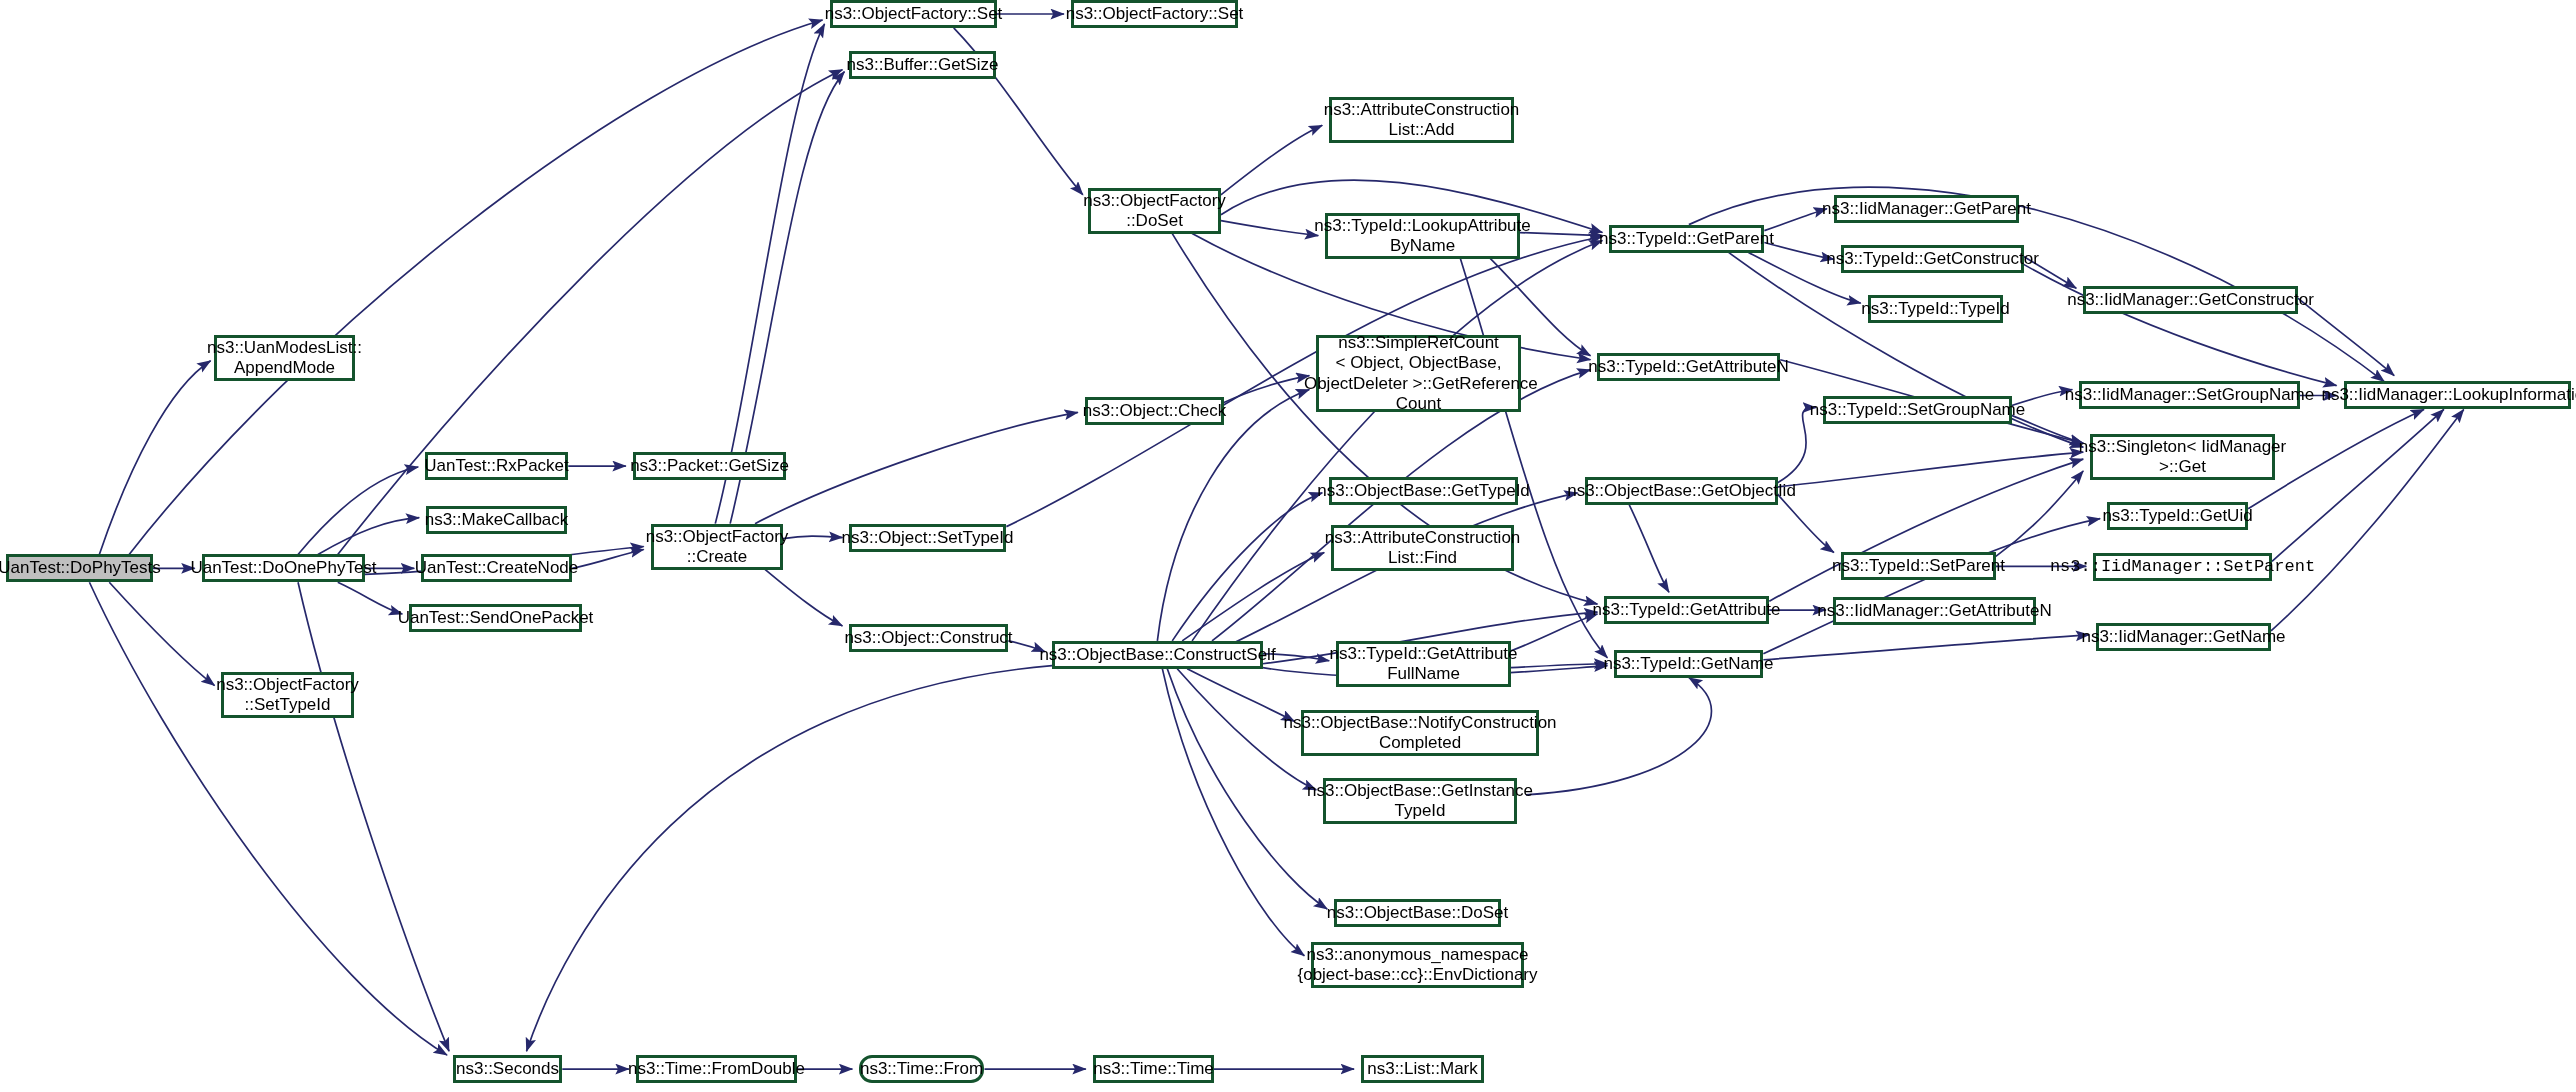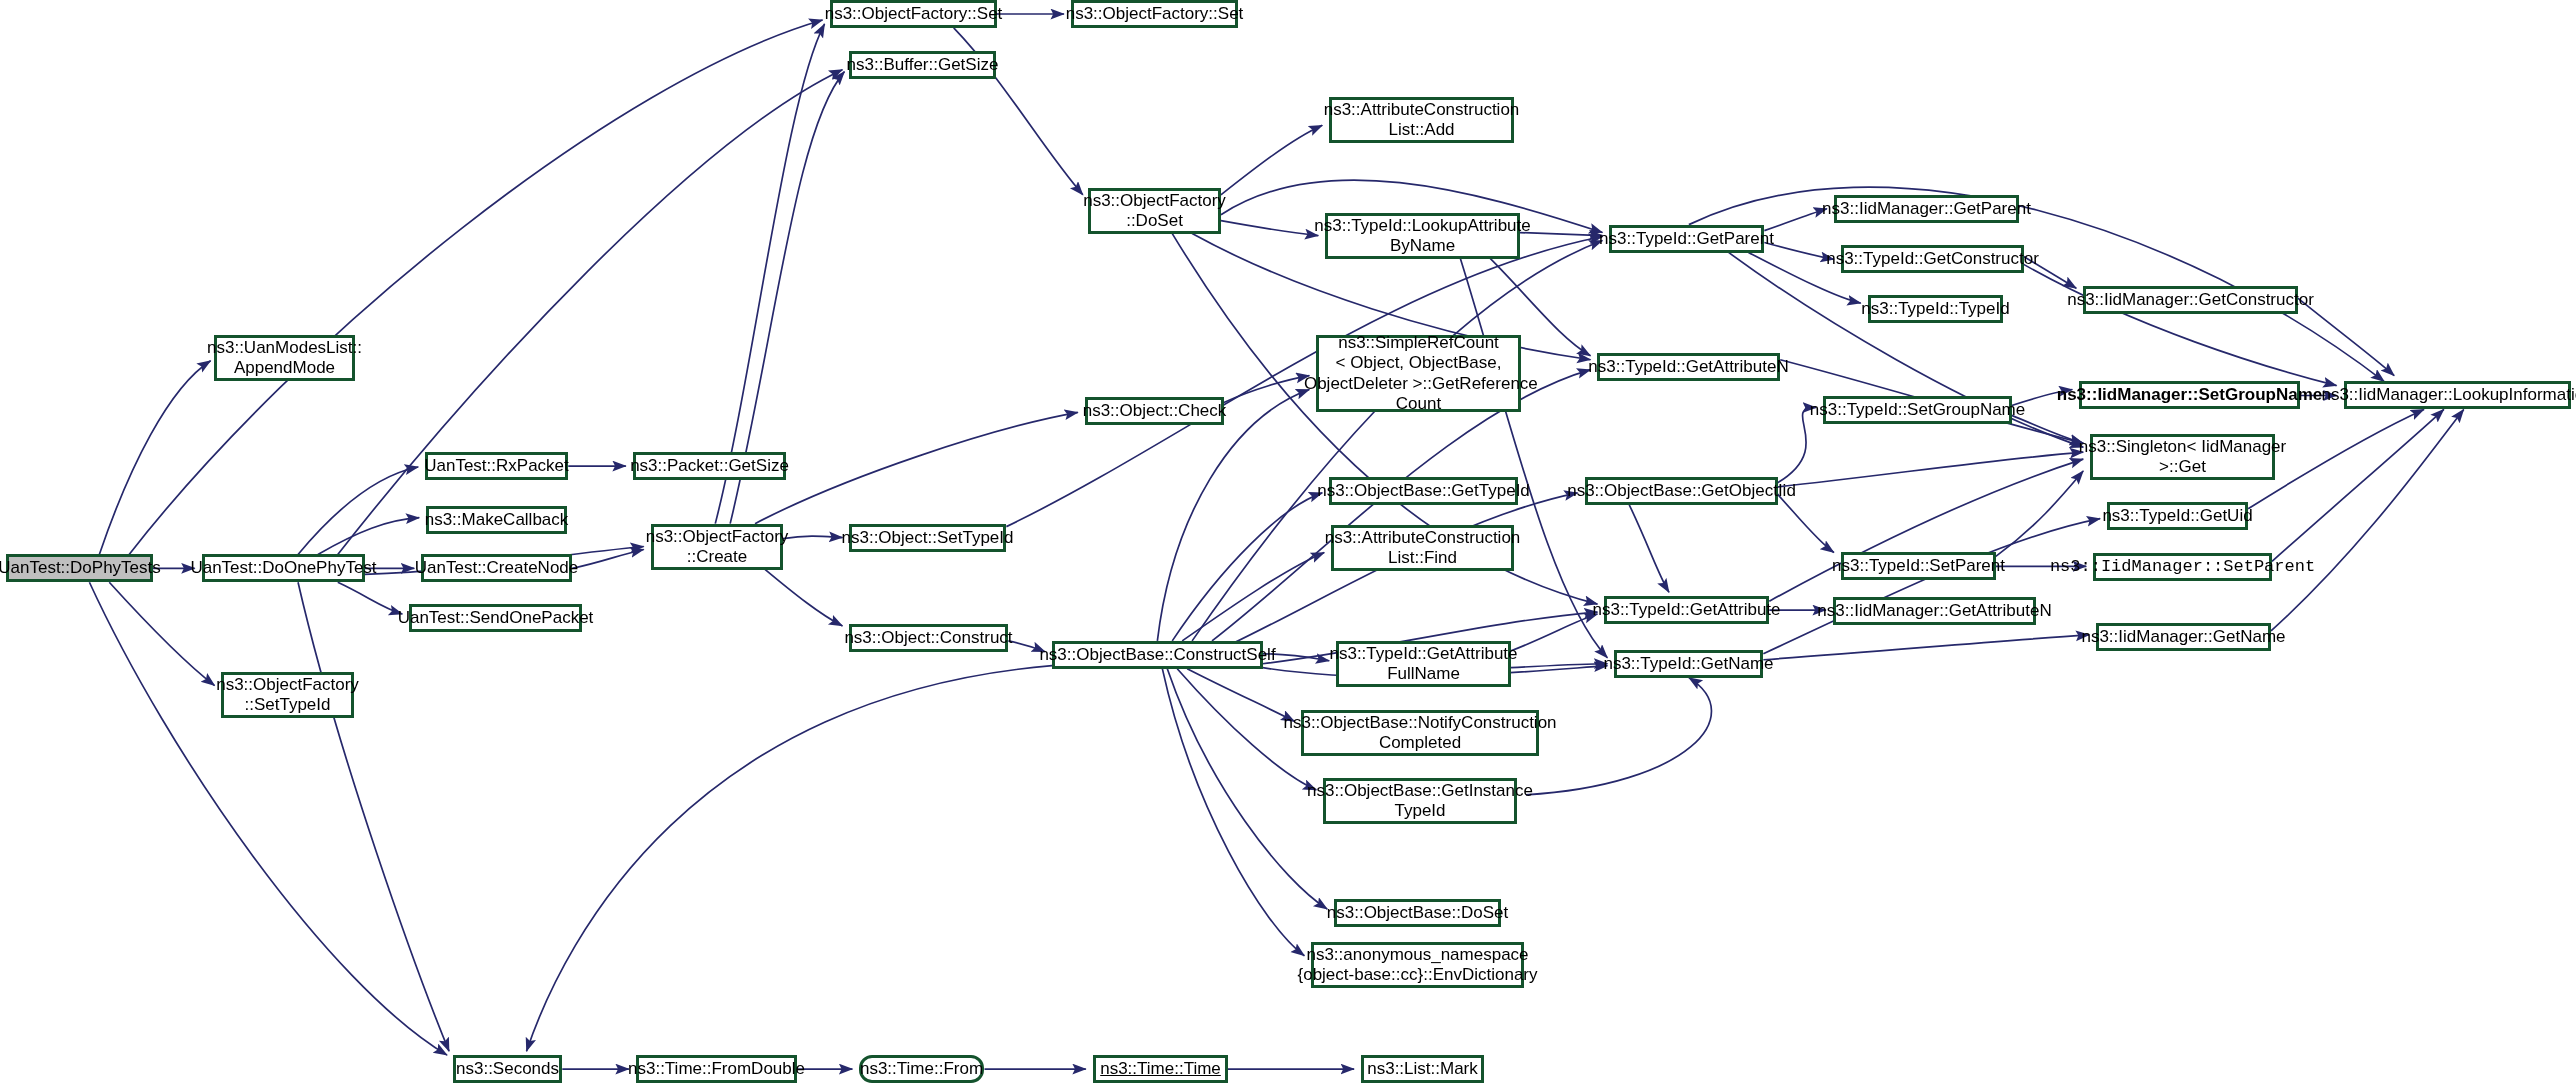--- a/index.html
+++ b/index.html
@@ -182,26 +182,26 @@
       <div class="node" style="left: 1585px; top: 477px; width: 193px; height: 28px;">ns3::ObjectBase::GetObjectIid</div>
       <div class="node" style="left: 1823px; top: 396px; width: 189px; height: 28px;">ns3::TypeId::SetGroupName</div>
       <div class="node" style="left: 1841px; top: 552px; width: 155px; height: 28px;">ns3::TypeId::SetParent</div>
       <div class="node" style="left: 1604px; top: 596px; width: 165px; height: 28px;">ns3::TypeId::GetAttribute</div>
       <div class="node" style="left: 1614px; top: 650px; width: 149px; height: 28px;">ns3::TypeId::GetName</div>
       <div class="node" style="left: 1833px; top: 597px; width: 203px; height: 28px;">ns3::IidManager::GetAttributeN</div>
       <div class="node" style="left: 1834px; top: 195px; width: 185px; height: 28px;">ns3::IidManager::GetParent</div>
       <div class="node" style="left: 1841px; top: 245px; width: 183px; height: 28px;">ns3::TypeId::GetConstructor</div>
       <div class="node" style="left: 1868px; top: 295px; width: 135px; height: 28px;">ns3::TypeId::TypeId</div>
       <div class="node" style="left: 2083px; top: 286px; width: 215px; height: 28px;">ns3::IidManager::GetConstructor</div>
-      <div class="node" style="left: 2079px; top: 381px; width: 221px; height: 28px; font-weight: bold;">ns3::IidManager::SetGroupName</div>
+      <div class="node" style="left: 2079px; top: 381px; width: 221px; height: 28px;">ns3::IidManager::SetGroupName</div>
       <div class="node" style="left: 2090px; top: 434px; width: 185px; height: 46px;">ns3::Singleton&lt; IidManager
 &gt;::Get</div>
       <div class="node" style="left: 2107px; top: 502px; width: 141px; height: 28px;">ns3::TypeId::GetUid</div>
       <div class="node" style="left: 2093px; top: 553px; width: 179px; height: 28px; font-family: Liberation Mono, monospace;">ns3::IidManager::SetParent</div>
       <div class="node" style="left: 2096px; top: 623px; width: 175px; height: 28px;">ns3::IidManager::GetName</div>
       <div class="node" style="left: 2344px; top: 381px; width: 227px; height: 28px;">ns3::IidManager::LookupInformation</div>
       <div class="node" style="left: 636px; top: 1055px; width: 161px; height: 28px;">ns3::Time::FromDouble</div>
       <div class="node" style="left: 859px; top: 1055px; width: 125px; height: 28px; border-radius: 13px;">ns3::Time::From</div>
-      <div class="node" style="left: 1093px; top: 1055px; width: 135px; height: 28px; text-decoration: underline;">ns3::Time::Time</div>
+      <div class="node" style="left: 1093px; top: 1055px; width: 121px; height: 28px;">ns3::Time::Time</div>
       <div class="node" style="left: 1361px; top: 1055px; width: 123px; height: 28px;">ns3::List::Mark</div>
     </div>
 </div>
 
 
 </body></html>

